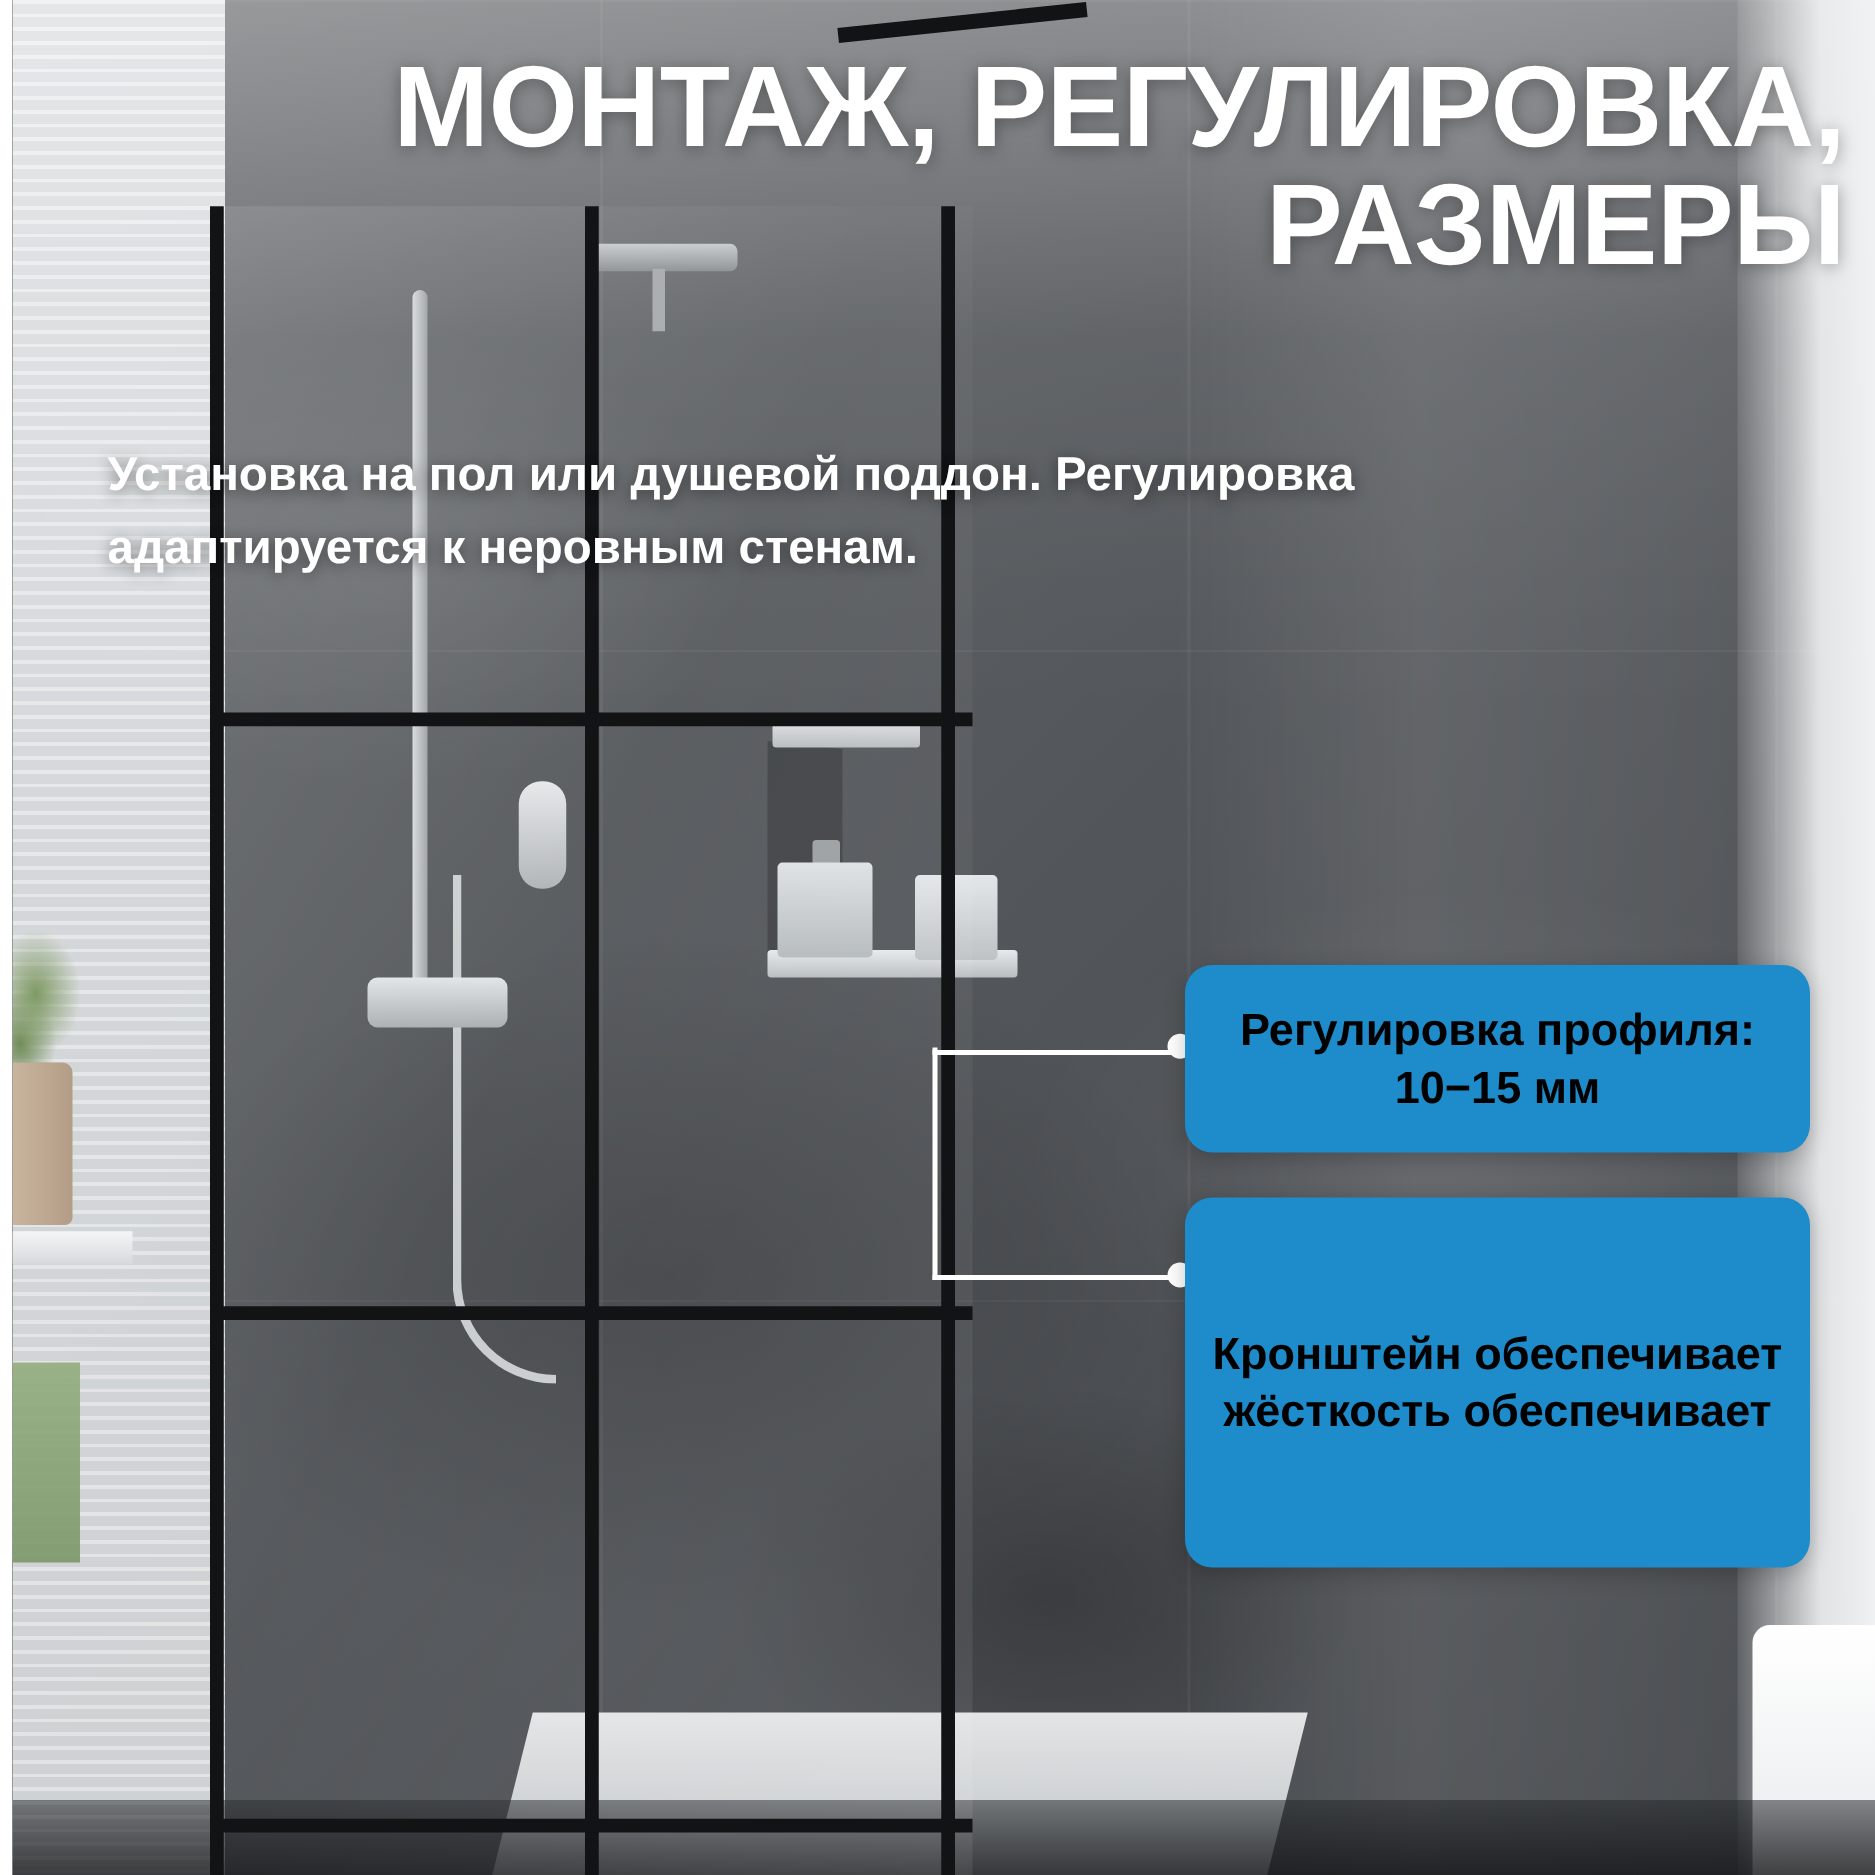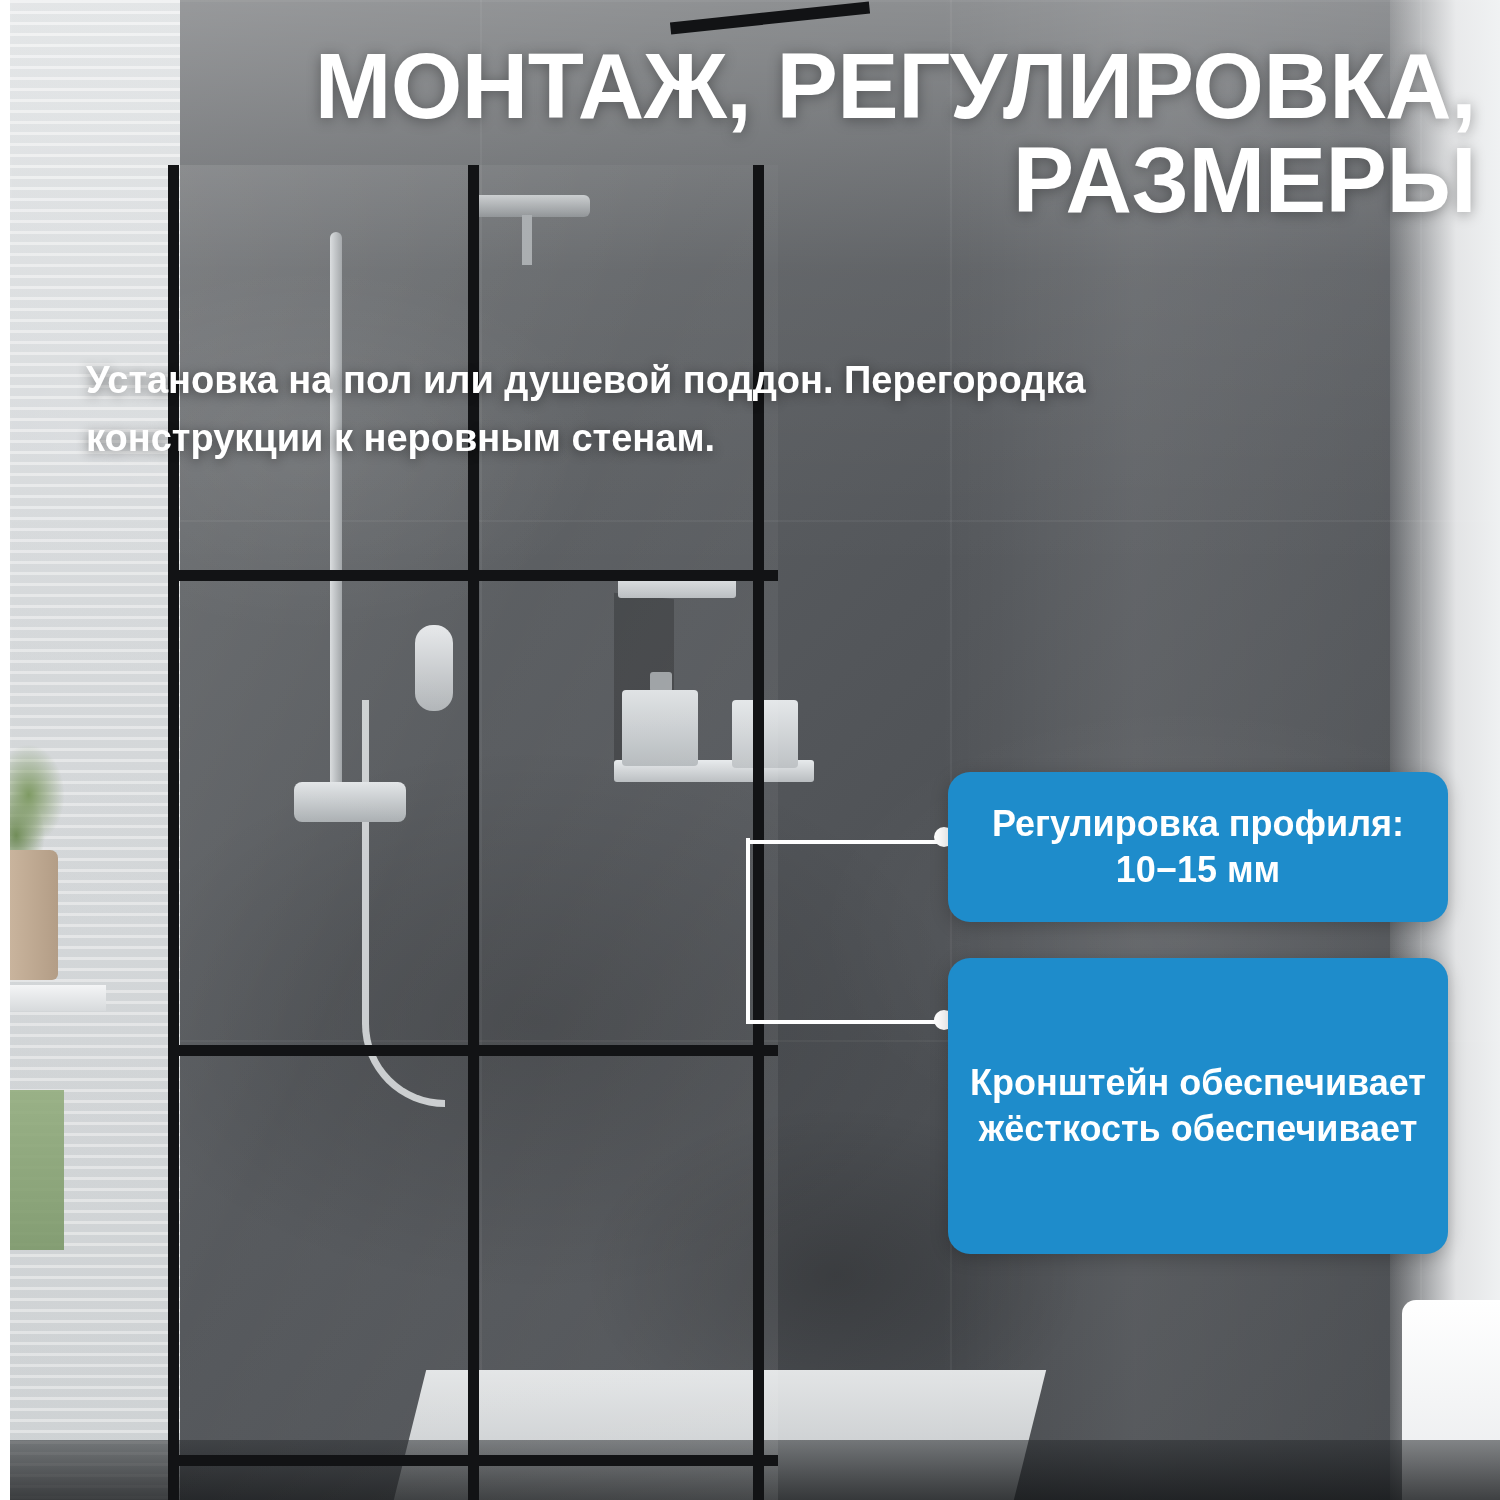--- a/index.html
+++ b/index.html
@@ -225,21 +225,21 @@
     font-size: 38px;
     line-height: 1.52;
     font-weight: 700;
     text-shadow: 0 2px 12px rgba(0,0,0,0.45);
   }
 
   
   .callout {
     position: absolute;
     background: #1e8ccb;
-    color: #ffffff;
+    color: #000000;
     border-radius: 22px;
     font-weight: 700;
     text-align: center;
     line-height: 1.28;
     box-shadow: 0 4px 18px rgba(0,0,0,0.22);
     display: flex;
     align-items: center;
     justify-content: center;
     padding: 18px 20px;
     box-sizing: border-box;
@@ -315,21 +315,21 @@
     <div class="bar v post-mid"></div>
     <div class="bar v post-right"></div>
     <div class="bar h rail-top"></div>
     <div class="bar h rail-mid"></div>
     <div class="bar h rail-bottom"></div>
   </div>
   <div class="top-arm"></div>
 
   <div class="title">МОНТАЖ, РЕГУЛИРОВКА, РАЗМЕРЫ</div>
 
-  <div class="subtitle">Установка на пол или душевой поддон. Перегородка конструкции к неровным стенам.</div>
+  <div class="subtitle">Установка на пол или душевой поддон. Регулировка адаптируется к неровным стенам.</div>
 
   <div class="leader leader-1"></div>
   <div class="leader leader-2"></div>
   <div class="dot dot-1"></div>
   <div class="dot dot-2"></div>
 
   <div class="callout callout-1">Регулировка профиля: 10−15 мм</div>
 
   <div class="callout callout-2">Кронштейн обеспечивает жёсткость обеспечивает</div>
 

